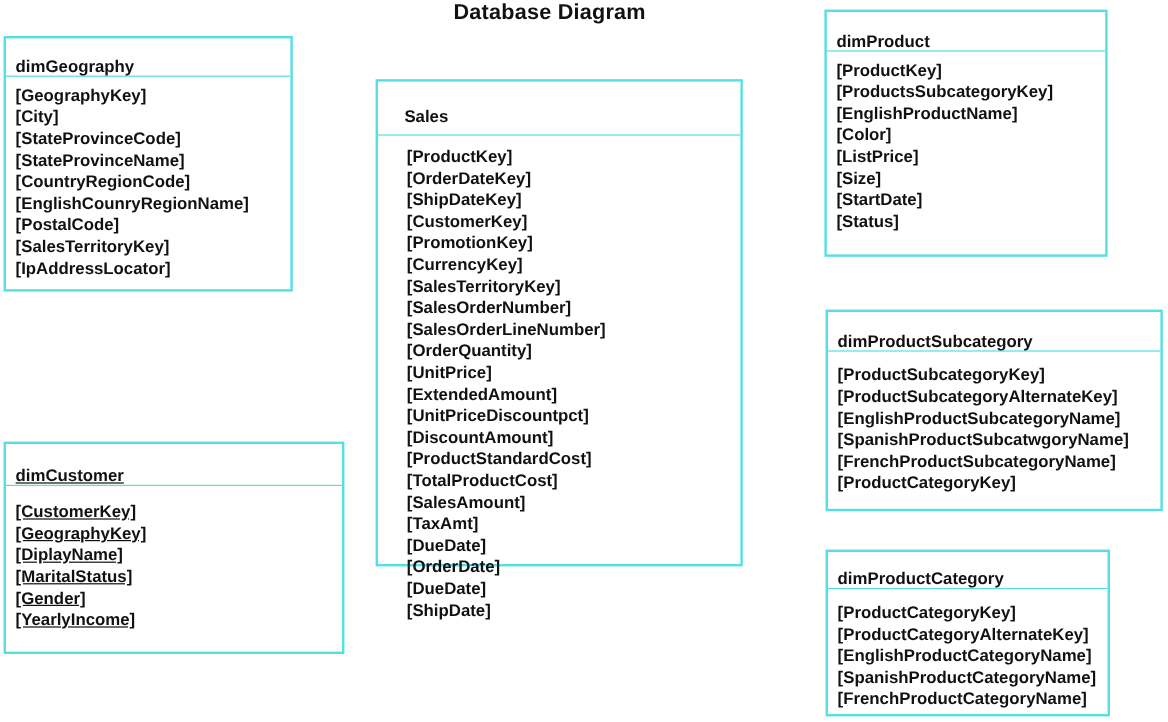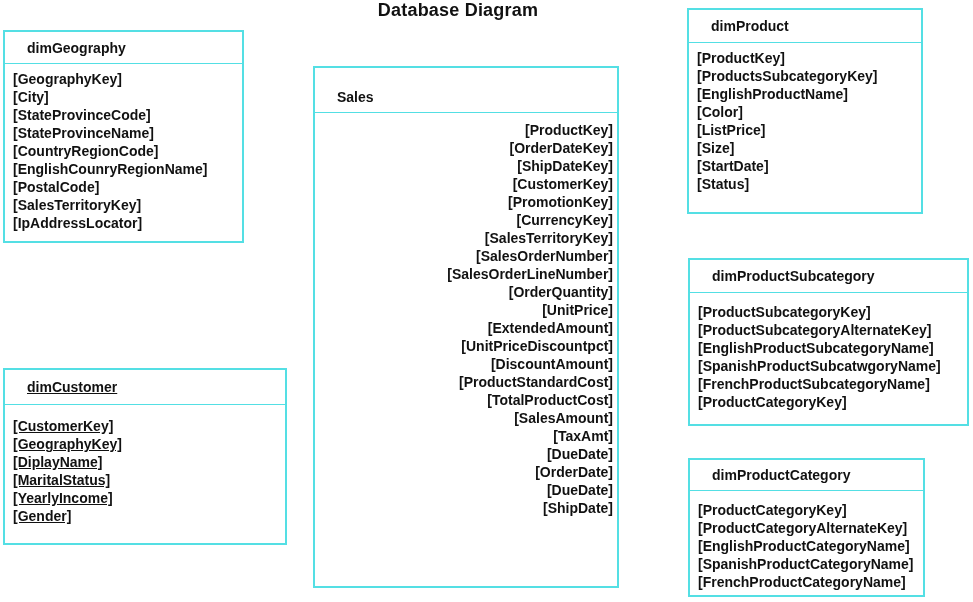--- a/index.html
+++ b/index.html
@@ -26,22 +26,22 @@
   }
   .tbox {
     position: absolute;
     background: var(--bg);
     border: 2px solid var(--border);
   }
   .thead {
     height: var(--hh, 33px);
     border-bottom: 1px solid var(--border);
     display: flex;
-    align-items: center;
-    padding-left: 22px;
+    align-items: flex-end;
+    padding-left: 8px;
     font-size: 14px;
     font-weight: bold;
     white-space: nowrap;
   }
   .tfields {
     padding: var(--pt, 6px) 4px 0 8px;
   }
   .field {
     font-size: 14px;
     font-weight: bold;
@@ -75,26 +75,26 @@
 
 <div class="tbox" style="left:3px; top:368px; width:284px; height:177px;text-decoration:underline; --hh:35px; --pt:12px;">
   <div class="thead">
     <span>dimCustomer</span>
   </div>
   <div class="tfields">
       <div class="field">[CustomerKey]</div>
       <div class="field">[GeographyKey]</div>
       <div class="field">[DiplayName]</div>
       <div class="field">[MaritalStatus]</div>
+      <div class="field">[Gender]</div>
       <div class="field">[YearlyIncome]</div>
-      <div class="field">[Gender]</div>
     </div>
 </div>
 
-<div class="tbox sales" style="left:313px; top:66px; width:306px; height:522px;text-align:right; --hh:45px; --pt:8px;">
+<div class="tbox sales" style="left:313px; top:66px; width:306px; height:406px; --hh:45px; --pt:8px;">
   <div class="thead">
     <span>Sales</span>
   </div>
   <div class="tfields">
       <div class="field">[ProductKey]</div>
       <div class="field">[OrderDateKey]</div>
       <div class="field">[ShipDateKey]</div>
       <div class="field">[CustomerKey]</div>
       <div class="field">[PromotionKey]</div>
       <div class="field">[CurrencyKey]</div>

